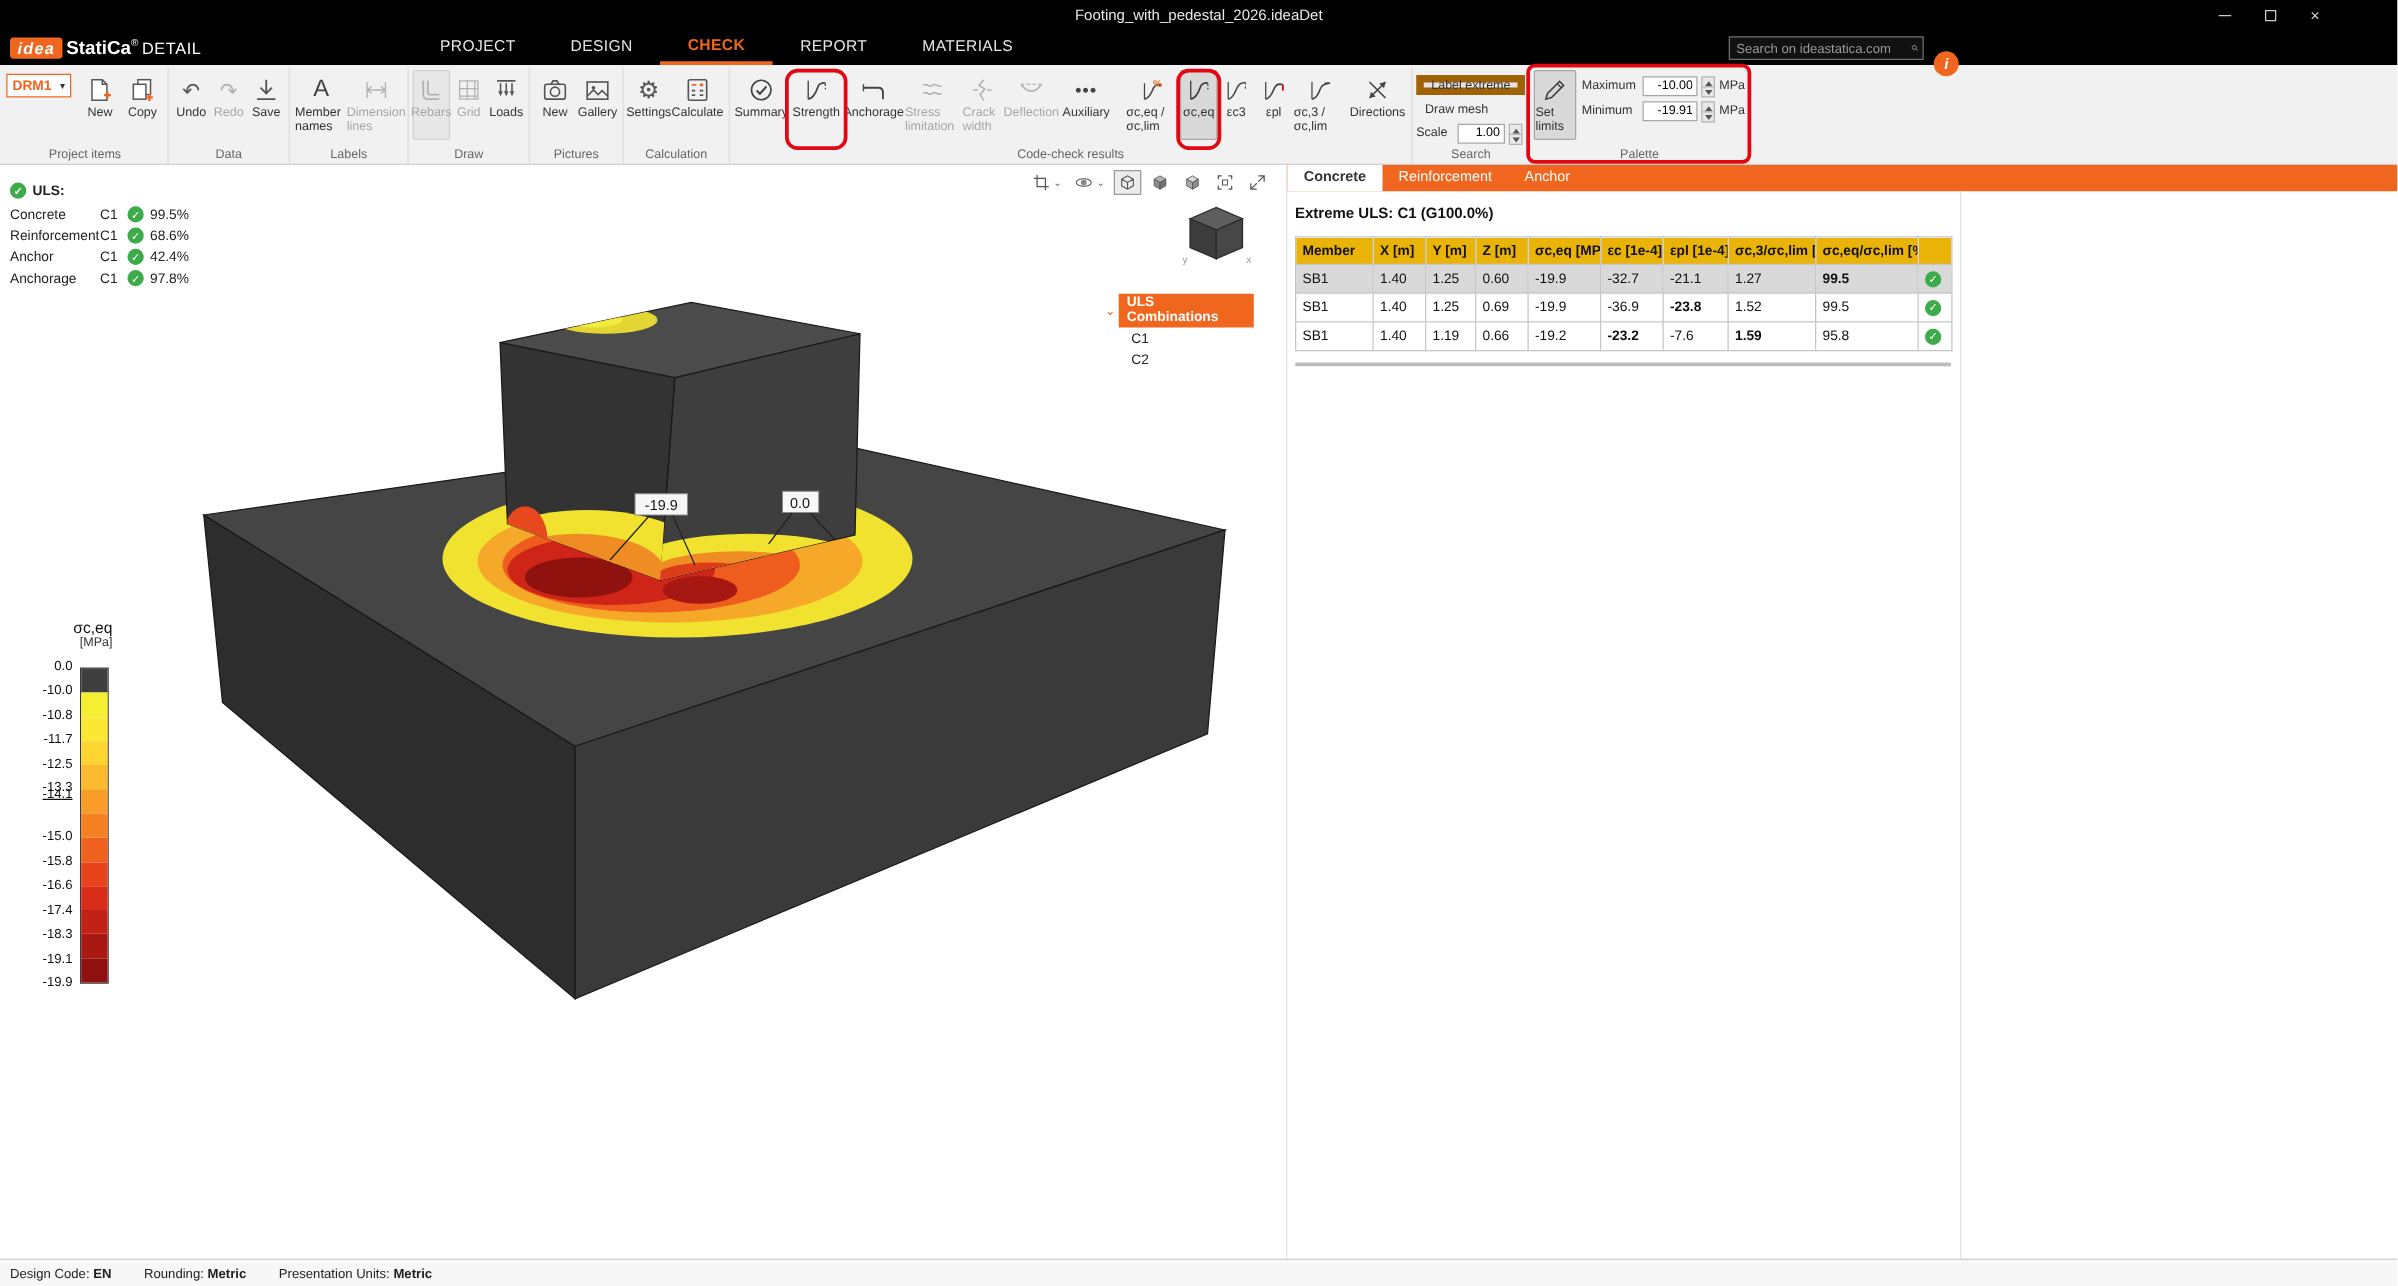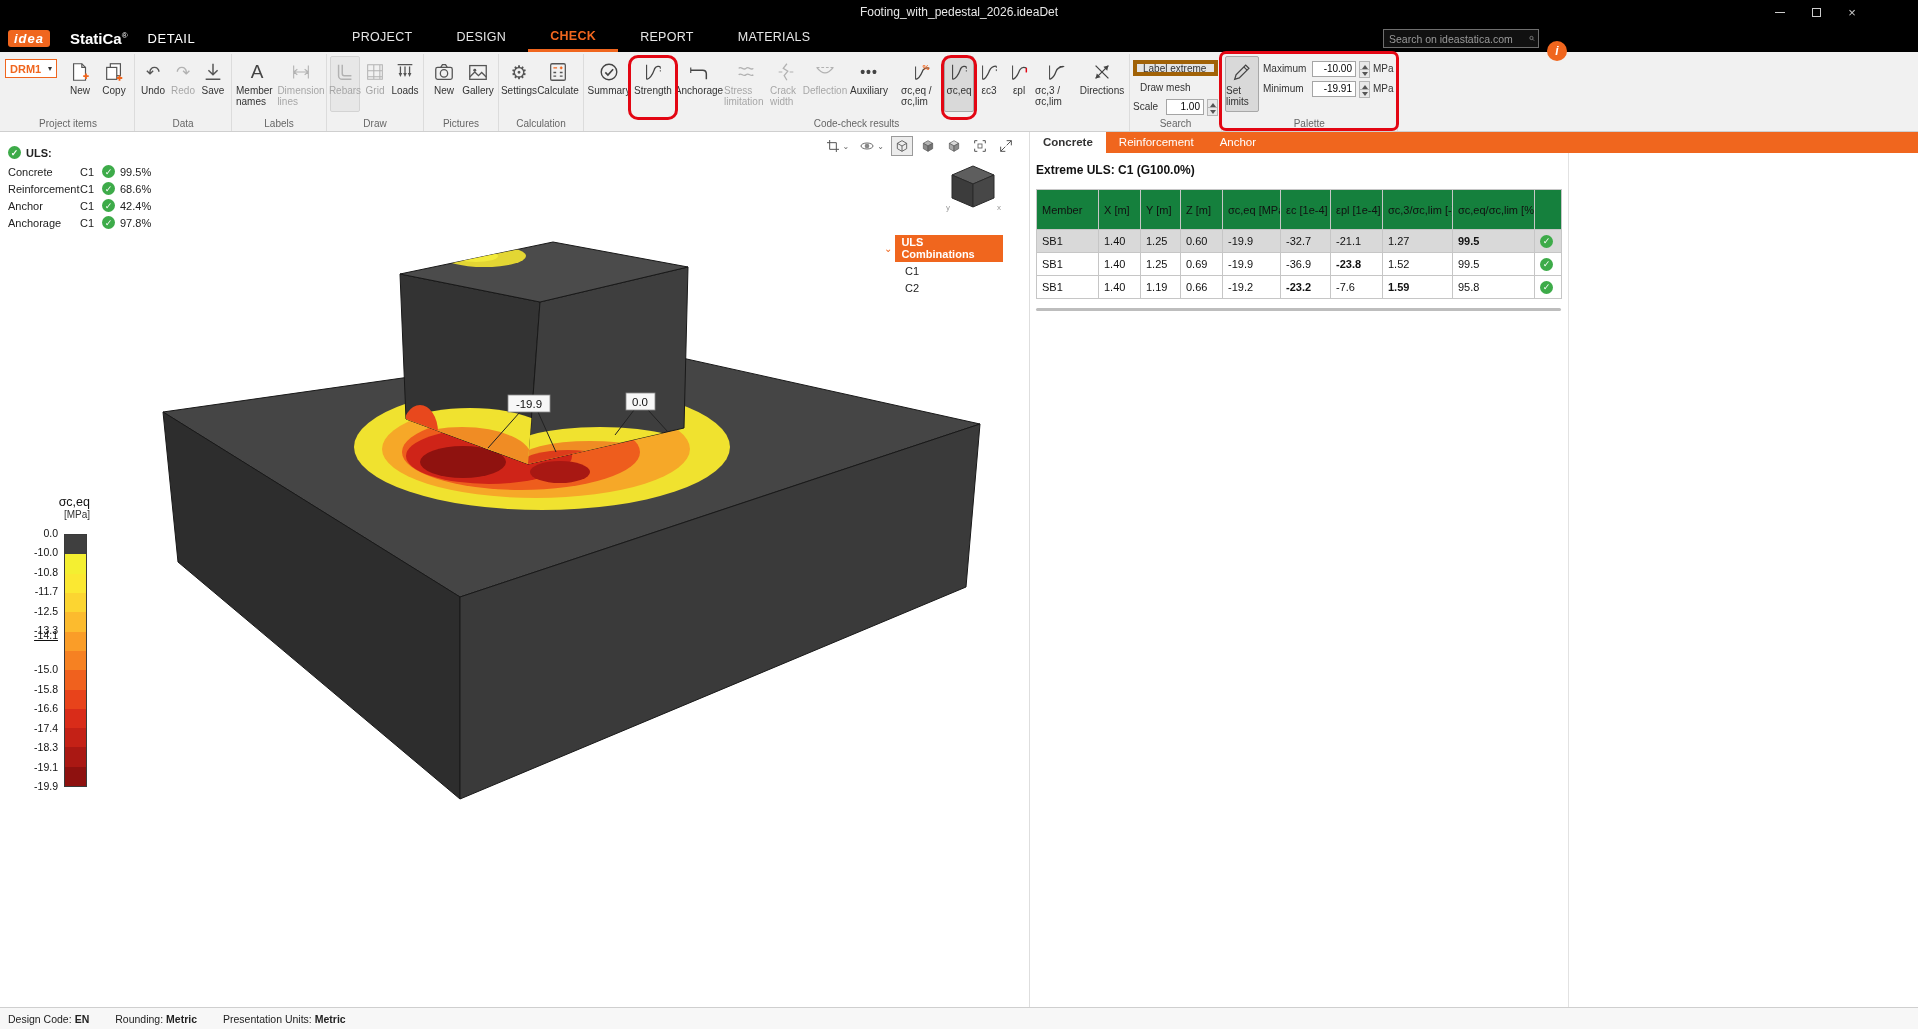--- a/index.html
+++ b/index.html
@@ -9,21 +9,21 @@
   
   .titlebar{position:absolute;left:0;top:0;width:100%;height:24px;background:#000;color:#ddd}
   .titlebar .title{position:absolute;left:0;right:0;top:0;height:24px;line-height:24px;text-align:center;font-size:12px;color:#e8e8e8}
   .win-controls{position:absolute;right:48px;top:0;height:24px;display:flex}
   .wc{width:36px;height:24px;display:flex;align-items:center;justify-content:center;color:#ccc;font-size:13px}
   .wc-min i{display:block;width:10px;height:1px;background:#ccc}
   .wc-max i{display:block;width:9px;height:9px;border:1px solid #ccc}
 
   
   .menubar{position:absolute;left:0;top:24px;width:100%;height:28px;background:#000;z-index:30}
-  .brand{position:absolute;left:8px;top:3px;height:22px;display:flex;align-items:center;gap:20px}
+  .brand{position:absolute;left:8px;top:3px;height:22px;display:flex;align-items:center;gap:3px}
   .logo-box{background:#f0661e;border-radius:3px;color:#fff;font-weight:bold;font-style:italic;font-size:13px;padding:1px 6px;letter-spacing:1px}
   .brand-name{color:#fff;font-weight:bold;font-size:15px}
   .brand-name sup{font-size:8px;font-weight:normal}
   .module{color:#fff;font-size:13px;letter-spacing:.5px}
   .menu-tabs{position:absolute;left:330px;top:0;height:28px;display:flex}
   .mtab{height:28px;line-height:27px;padding:0 22px;color:#e6e6e6;font-size:12.5px;letter-spacing:.3px}
   .mtab.active{color:#f0661e;border-bottom:3px solid #f0661e;line-height:24px;font-weight:bold}
   .search{position:absolute;left:1383px;top:5px;width:156px;height:19px;background:#111;border:1px solid #6e6e6e;display:flex;align-items:center}
   .search input{flex:1;background:transparent;border:none;outline:none;color:#ddd;font-size:10.5px;padding:0 5px;font-family:"Liberation Sans",sans-serif}
   .search input::placeholder{color:#9a9a9a}
@@ -42,21 +42,21 @@
   .glyph{font-size:17px;color:#555;line-height:1}
   .disabled{opacity:.4}
   .pressed{background:#d9d9d9;border-color:#a8a8a8}
   .w30{width:30px}.w34{width:34px}.w44{width:44px}.w46{width:46px}.w48{width:48px}
   .combo{margin-top:3px;width:52px;height:19px;border:1px solid #f0661e;background:#fff;display:flex;align-items:center;justify-content:space-between;padding:0 4px;margin-right:6px}
   .combo span{color:#f0661e;font-size:11px;font-weight:bold}
   .combo .caret{color:#333;font-size:8px;font-weight:normal}
   .gap-l{margin-left:9px}
   .rcol{display:flex;flex-direction:column;gap:3px;padding-top:4px}
   .btn-sm{height:16px;font-size:10px;color:#333;display:flex;align-items:center;padding:0 6px;border:1px solid transparent}
-  .btn-sm.framed{border:4px solid #a16207;background:#e4e4e4}
+  .btn-sm.framed{border:6px solid #a16207;background:#e4e4e4}
   .scale-row,.pal-row{display:flex;align-items:center;gap:3px;height:17px}
   .scale-row .lbl,.pal-row .lbl{font-size:10px;color:#333;width:46px}
   .scale-row .lbl{width:30px}
   .num-input{width:44px;height:16px;border:1px solid #a5a5a5;background:#fff;font-size:10px;text-align:right;padding:0 3px;font-family:"Liberation Sans",sans-serif}
   .num-input.w38{width:38px}
   .spin{display:inline-flex;flex-direction:column;width:11px;height:16px}
   .spin i{flex:1;position:relative;background:#e8e8e8;border:1px solid #b5b5b5;margin-bottom:-1px}
   .spin i::after{content:"";position:absolute;left:1.5px;top:2.5px;border:3px solid transparent}
   .spin .up::after{border-bottom:4px solid #555;top:0.5px}
   .spin .dn::after{border-top:4px solid #555}
@@ -99,21 +99,21 @@
   .rp-tab{padding:0 13px;line-height:21px;font-size:11.5px;color:#fff}
   .rp-tab.active{background:#fff;color:#333;font-weight:bold}
   .rp-content{position:relative;width:539px;height:854px;border-right:1px solid #e2e2e2;padding:10px 0 0 6px}
   .extreme-title{font-size:12px;font-weight:bold;color:#111}
   .load-row{display:flex;align-items:center;margin-top:9px}
   .load-row .lbl{width:117px;font-size:11.5px;color:#222}
   .sel{position:relative;width:408px;height:18px;border:1px solid #9d9d9d;background:#fff;font-size:11px;color:#111;line-height:16px;padding:0 18px 0 5px}
   .sel-caret{position:absolute;right:5px;top:7px;border:4px solid transparent;border-top:5px solid #333}
   .res-table{border-collapse:collapse;margin-top:12px;font-size:11px;color:#111;table-layout:fixed;width:525px}
   .res-table th,.res-table td{border:1px solid #c6c6c6;text-align:left;padding:0 5px;height:23px;overflow:hidden;white-space:nowrap}
-  .res-table th{background:#15803d;font-weight:normal;height:40px}
+  .res-table th{background:#eab308;font-weight:bold;height:22px}
   .res-table tr.selected td{background:#d9d9d9}
   .res-table .b{font-weight:bold}
   .col-member{width:62px}.col-x{width:42px}.col-y{width:40px}.col-z{width:42px}.col-sc{width:58px}.col-ec{width:50px}.col-epl{width:52px}.col-s3{width:70px}.col-ratio{width:82px}.col-ic{width:27px}
   .hscroll{margin-top:9px;width:525px;height:3px;background:#bdbdbd;border-radius:2px}
 
   
   .statusbar{position:absolute;left:0;top:1007px;width:100%;height:22px;background:#f7f7f7;border-top:1px solid #cfcfcf;display:flex;align-items:center;font-size:10.5px;color:#222;gap:26px;padding-left:8px}
   .statusbar b{font-weight:bold;margin-left:3px}
 </style>
 </head>

